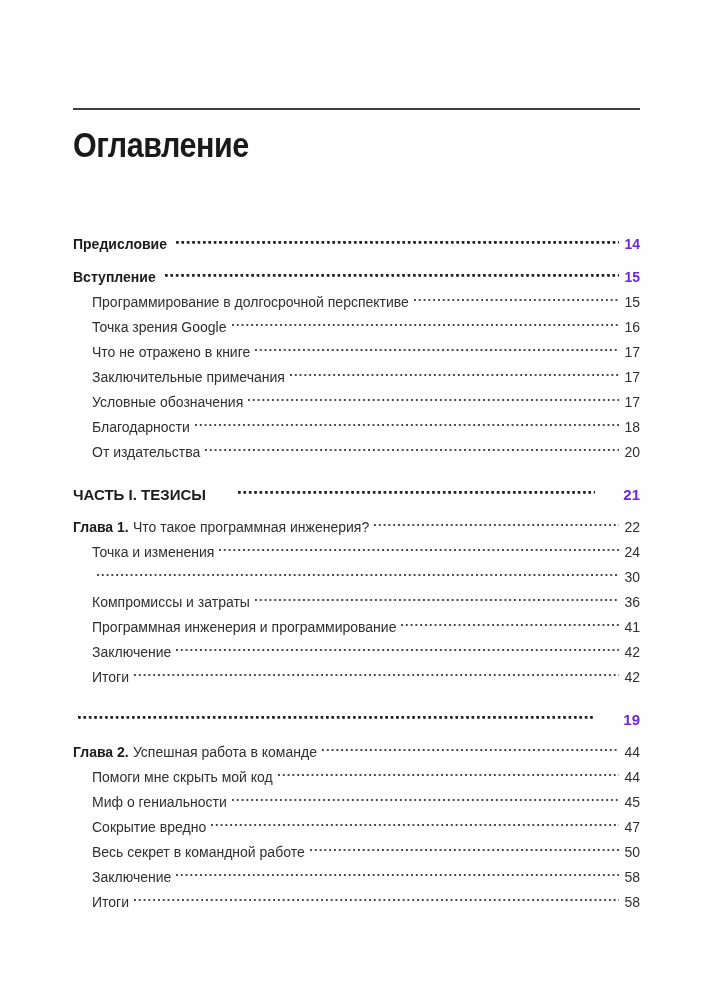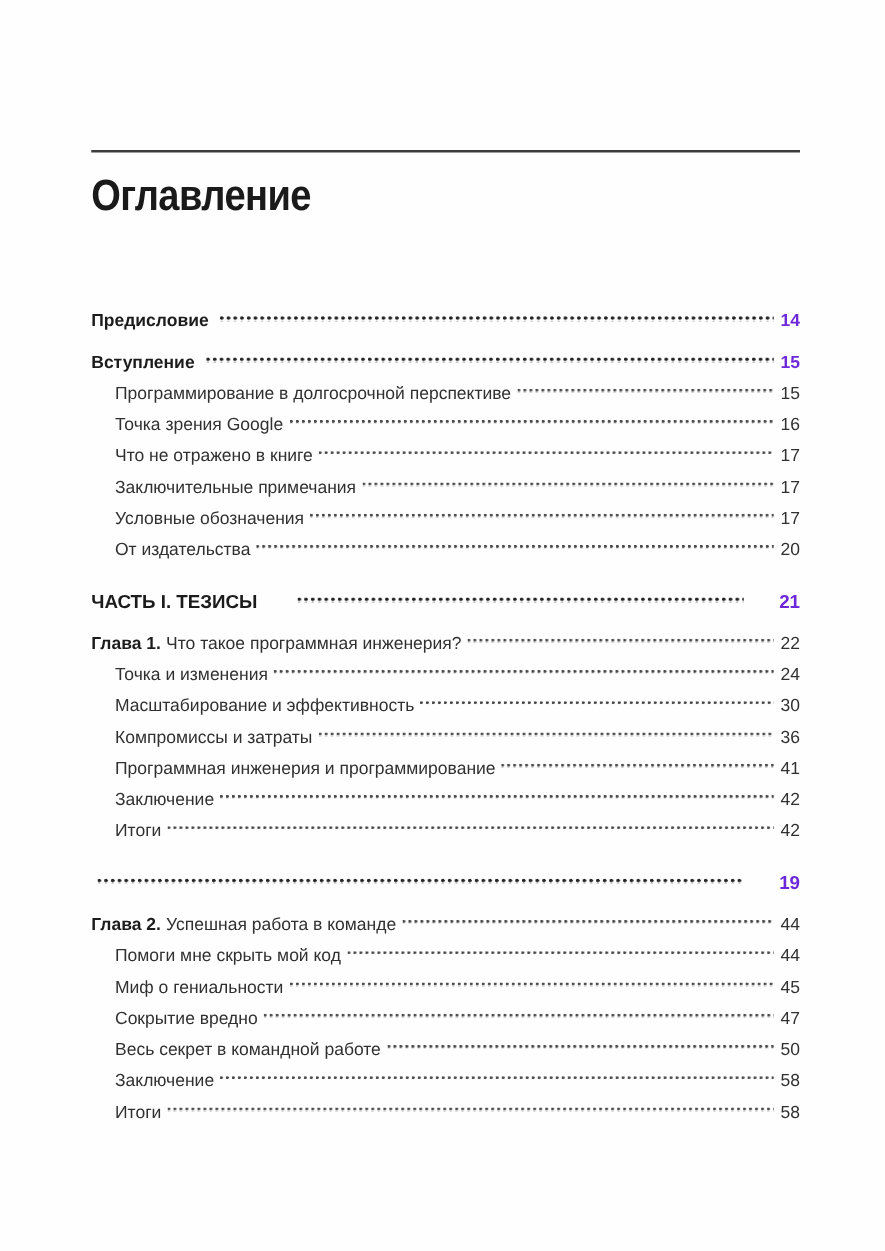--- a/index.html
+++ b/index.html
@@ -12,21 +12,21 @@
     width: 708px;
     height: 1001px;
     background: #fefefe;
     overflow: hidden;
     font-family: "Liberation Sans", "DejaVu Sans", sans-serif;
     color: #303030;
   }
   .content {
     position: absolute;
     left: 73px;
-    top: 120px;
+    top: 108px;
     width: 567px;
   }
   .rule {
     height: 2px;
     background: #3d3d3d;
   }
   .title {
     margin-top: 16px;
     font-size: 35px;
     line-height: 38px;
@@ -116,20 +116,25 @@
     <span class="dots"></span>
     <span class="pg">17</span>
   </div>
 
   <div class="row row--sub">
     <span class="lbl"><b class="lb"></b><span class="lt">Условные обозначения</span></span>
     <span class="dots"></span>
     <span class="pg">17</span>
   </div>
 
+  <div class="row row--sub">
+    <span class="lbl"><b class="lb"></b><span class="lt">Благодарности</span></span>
+    <span class="dots"></span>
+    <span class="pg">18</span>
+  </div>
 
   <div class="row row--sub">
     <span class="lbl"><b class="lb"></b><span class="lt">От издательства</span></span>
     <span class="dots"></span>
     <span class="pg">20</span>
   </div>
 
   <div class="row row--part gap-lg">
     <span class="lbl"><b class="lb">ЧАСТЬ I. ТЕЗИСЫ</b><span class="lt"></span></span>
     <span class="dots"></span>
@@ -142,21 +147,20 @@
     <span class="pg">22</span>
   </div>
 
   <div class="row row--sub">
     <span class="lbl"><b class="lb"></b><span class="lt">Точка и изменения</span></span>
     <span class="dots"></span>
     <span class="pg">24</span>
   </div>
 
   <div class="row row--sub">
-    <span class="lbl"><b class="lb"></b><span class="lt">Масштабирование и эффективность</span></span>
     <span class="dots"></span>
     <span class="pg">30</span>
   </div>
 
   <div class="row row--sub">
     <span class="lbl"><b class="lb"></b><span class="lt">Компромиссы и затраты</span></span>
     <span class="dots"></span>
     <span class="pg">36</span>
   </div>
 

